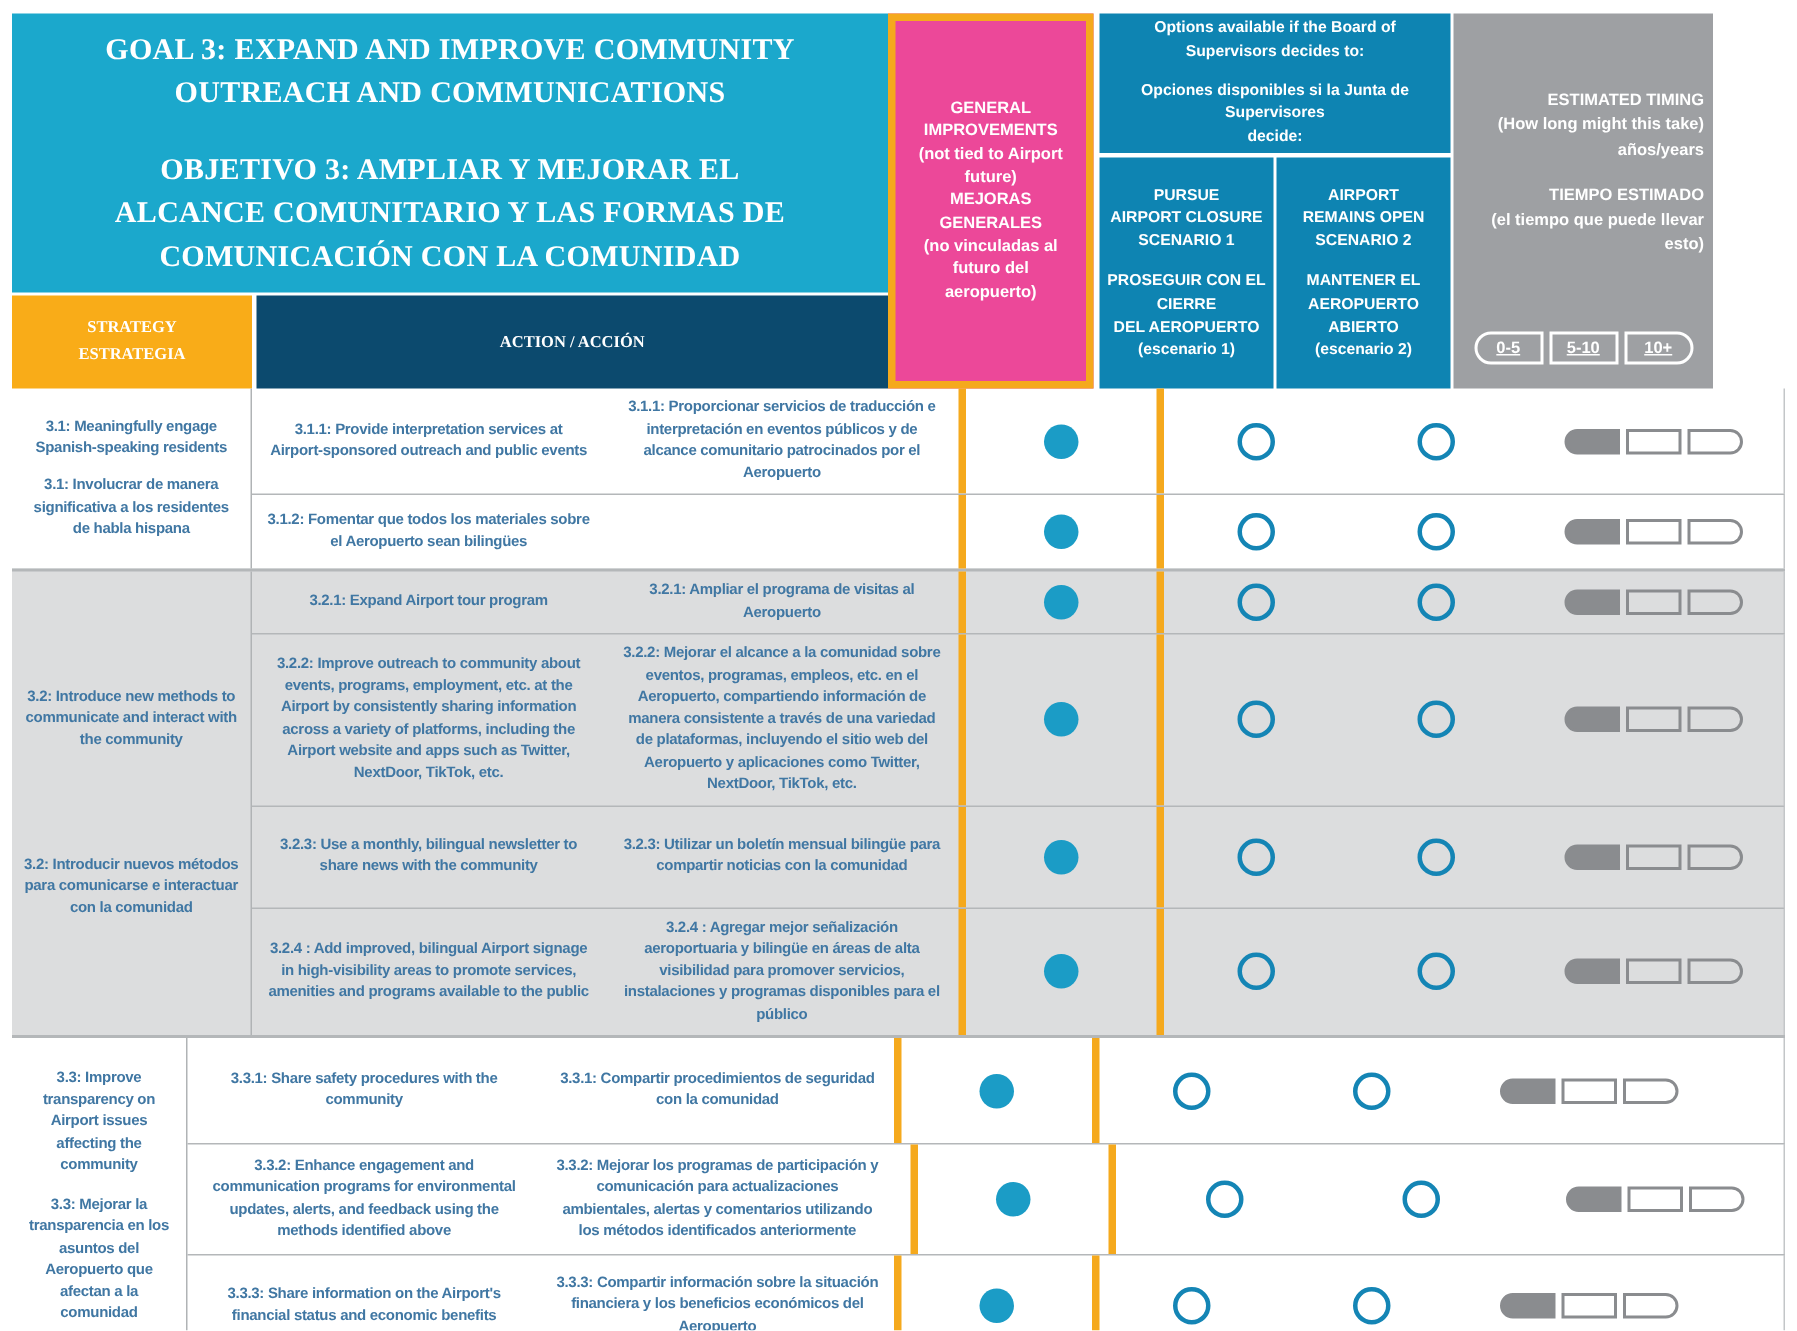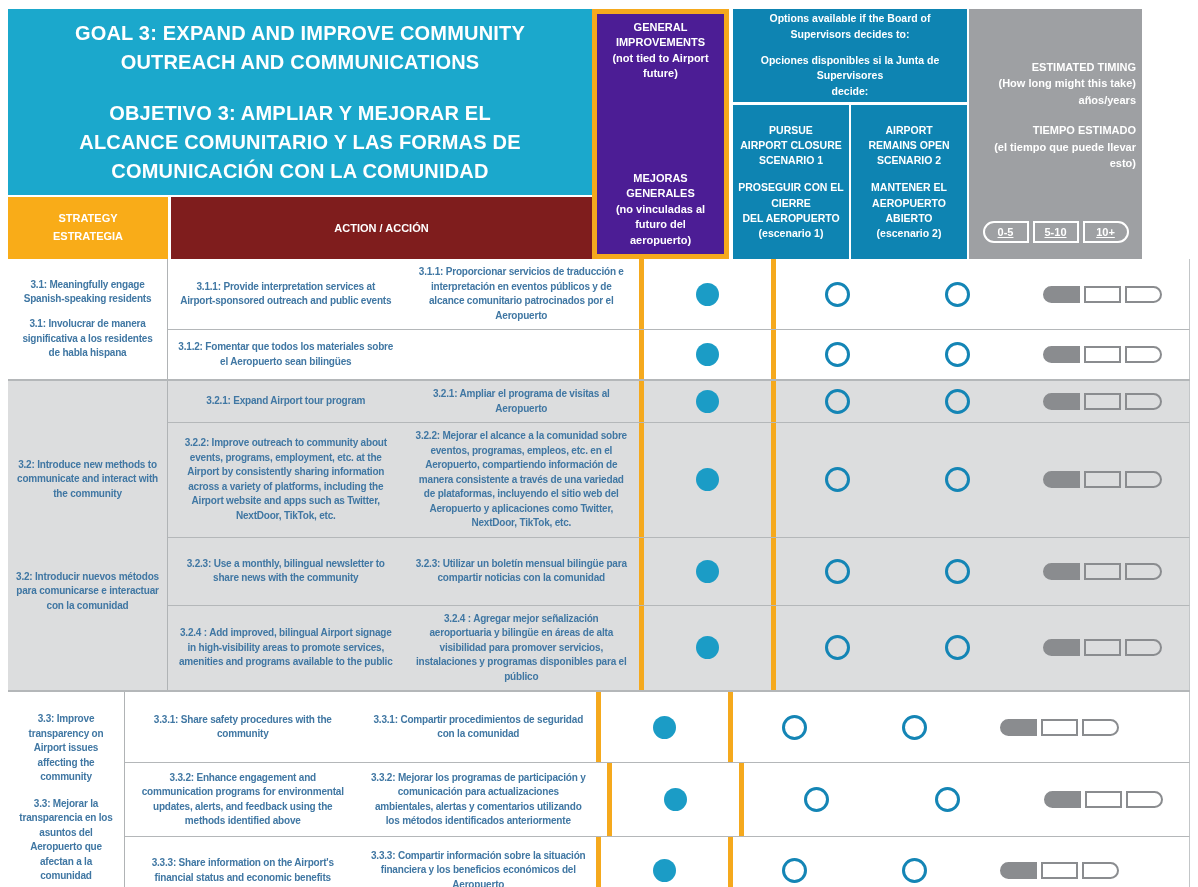--- a/index.html
+++ b/index.html
@@ -5,41 +5,41 @@
   html,body{margin:0;padding:0;background:#ffffff;}
   .page{
     width:1198px;height:887px;box-sizing:border-box;
     padding:9px 8px 7px 8px;background:#fff;
     font-family:"Liberation Sans", sans-serif;
     position:relative;overflow:hidden;
   }
   .txt{white-space:pre-line;}
   
   .thead{display:flex;height:250px;}
-  .th-left{width:584px;display:flex;flex-direction:column;}
+  .th-left{width:584px;display:flex;flex-direction:column;font-family:Liberation Serif, serif;}
   .goal-banner{
     flex:1;background:#1ba8cc;color:#fff;display:flex;flex-direction:column;
     align-items:center;justify-content:center;text-align:center;
     padding:0 55px;margin-bottom:2px;
   }
   .goal-banner .goal{font-size:20px;font-weight:700;line-height:1.45;letter-spacing:.2px;}
   .goal-banner .goal + .goal{margin-top:22px;}
   .subhead{height:62px;display:flex;}
   .strategy-h{
     width:160px;background:#f9ac18;color:#fff;font-weight:700;font-size:11px;
     display:flex;align-items:center;justify-content:center;text-align:center;line-height:1.6;
   }
   .action-h{
-    flex:1;margin-left:3px;background:#7f1d1d;color:#fff;font-weight:700;font-size:11px;
+    flex:1;margin-left:3px;background:#0c4a6e;color:#fff;font-weight:700;font-size:11px;
     display:flex;align-items:center;justify-content:center;text-align:center;
   }
   .th-general{
-    width:137px;box-sizing:border-box;border:5px solid #f5a91d;background:#4c1d95;
+    width:137px;box-sizing:border-box;border:5px solid #f5a91d;background:#ec4899;
     color:#fff;font-weight:700;font-size:11px;text-align:center;
-    display:flex;flex-direction:column;justify-content:space-between;
+    display:flex;flex-direction:column;justify-content:center;
     padding:6px 4px;line-height:1.4;
   }
   .th-scen{width:234px;margin-left:4px;display:flex;flex-direction:column;}
   .options-h{
     height:93px;background:#0e84b2;color:#fff;font-weight:700;font-size:10.5px;
     display:flex;align-items:center;justify-content:center;text-align:center;
     margin-bottom:3px;line-height:1.5;padding:0 6px;box-sizing:border-box;
   }
   .scen-row{flex:1;display:flex;}
   .scen-cell{

